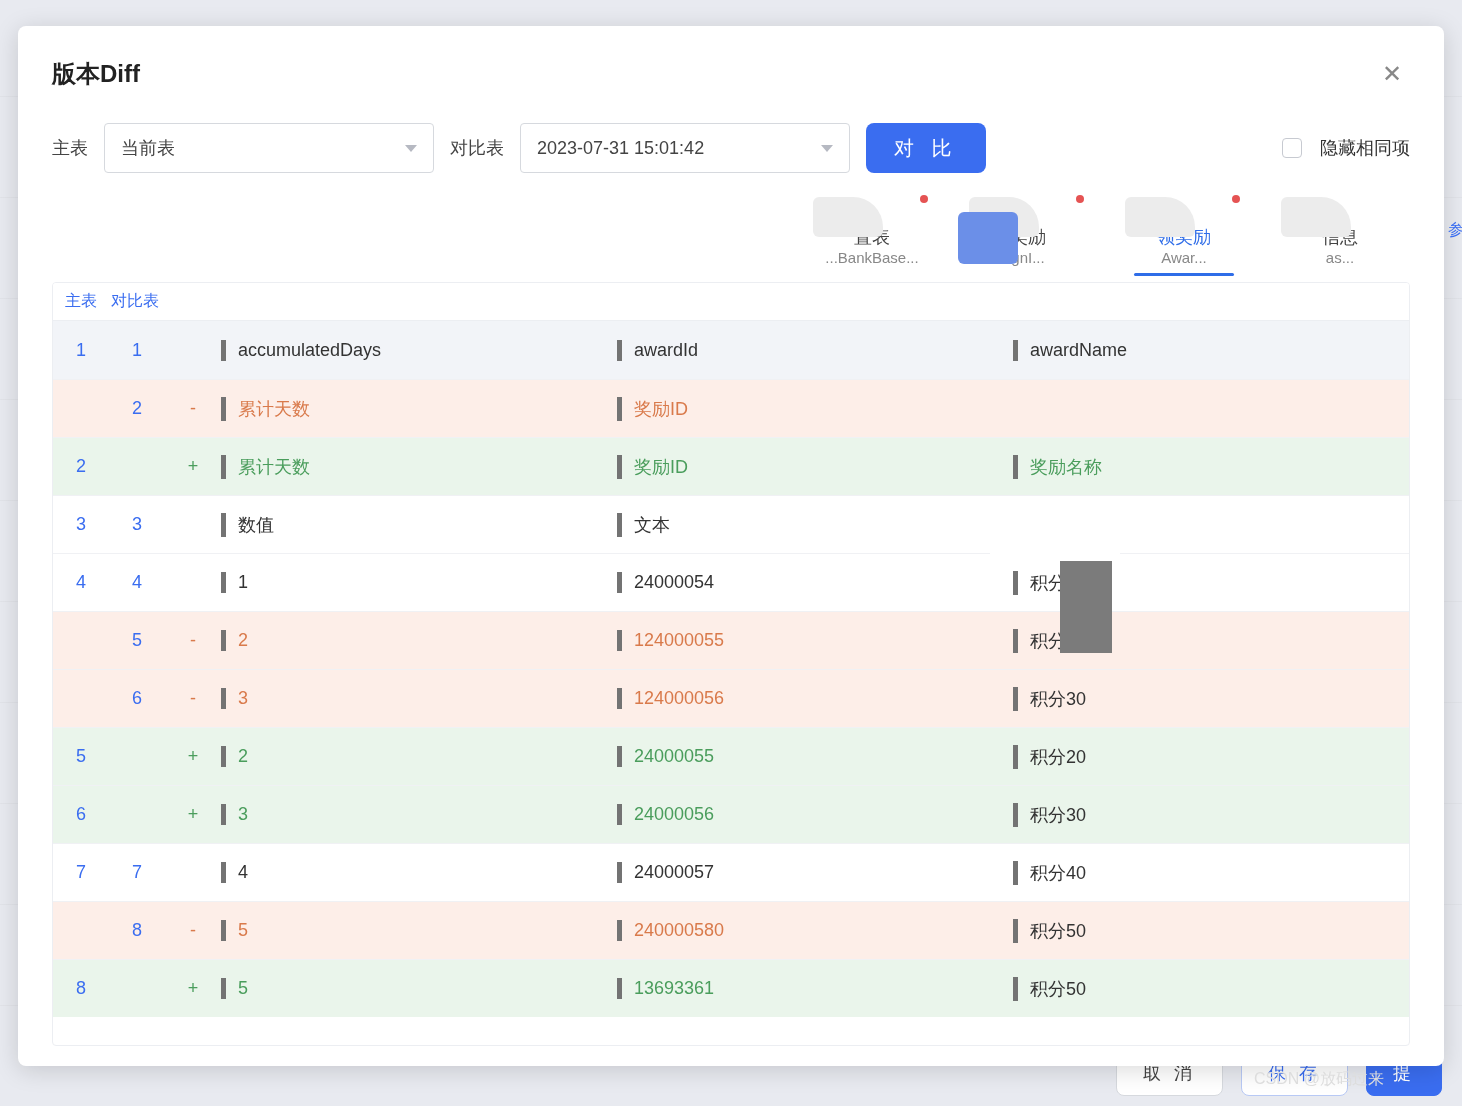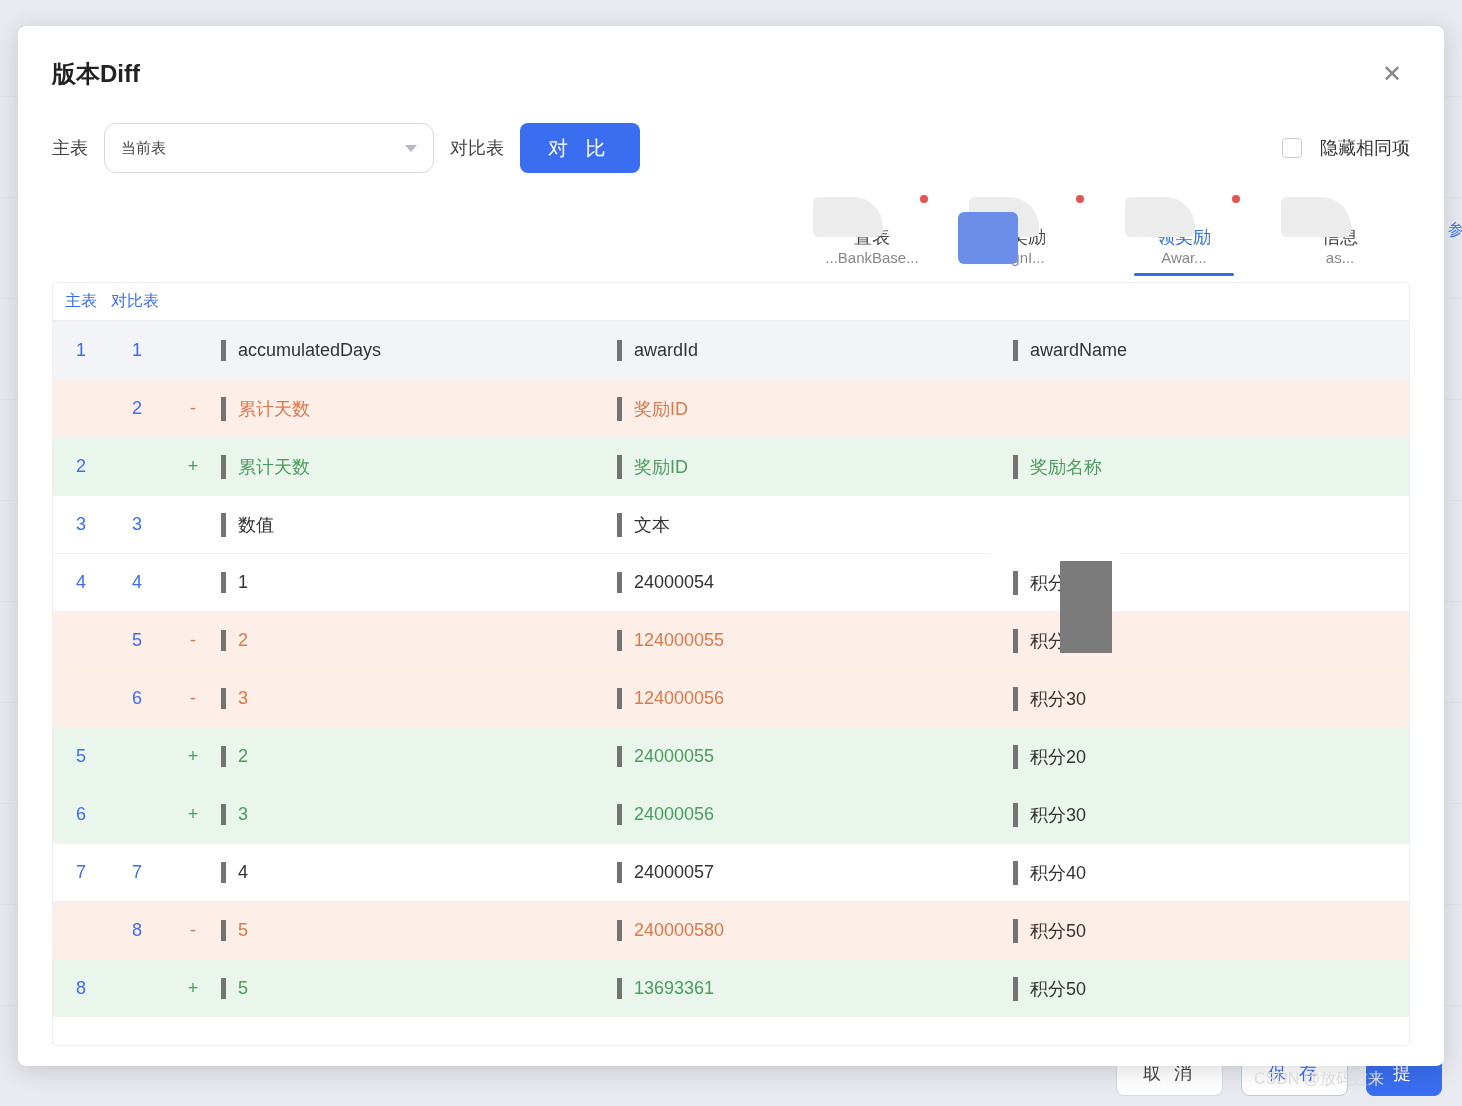--- a/index.html
+++ b/index.html
@@ -47,26 +47,26 @@
       align-items: center;
       gap: 16px;
       margin-bottom: 24px;
     }
     .ctrl-label { font-size: 18px; color: #444; }
     .select {
       display: flex;
       align-items: center;
       justify-content: space-between;
       border: 1.5px solid #d6d9de;
-      border-radius: 12px;
+      border-radius: 4px;
       padding: 0 16px;
       height: 50px;
       background: #fff;
       cursor: pointer;
-      font-size: 15px;
+      font-size: 18px;
       color: #444;
     }
     .select-main { width: 330px; }
     .select-compare { width: 330px; }
     .chevron {
       width: 0; height: 0;
       border-left: 6px solid transparent;
       border-right: 6px solid transparent;
       border-top: 7px solid #b6b9c2;
     }
@@ -260,20 +260,24 @@
     <button class="close-btn">✕</button>
   </div>
 
   <div class="controls-row">
     <span class="ctrl-label">主表</span>
     <div class="select select-main">
       <span>当前表</span>
       <span class="chevron"></span>
     </div>
     <span class="ctrl-label">对比表</span>
+    <div class="select select-compare">
+      <span>2023-07-31 15:01:42</span>
+      <span class="chevron"></span>
+    </div>
     <button class="compare-btn">对 比</button>
     <div class="spacer"></div>
     <label class="checkbox-wrap">
       <span class="checkbox"></span>
       <span>隐藏相同项</span>
     </label>
   </div>
 
   <div class="tabs-row" id="tabs-row">
       <div class="tab">

